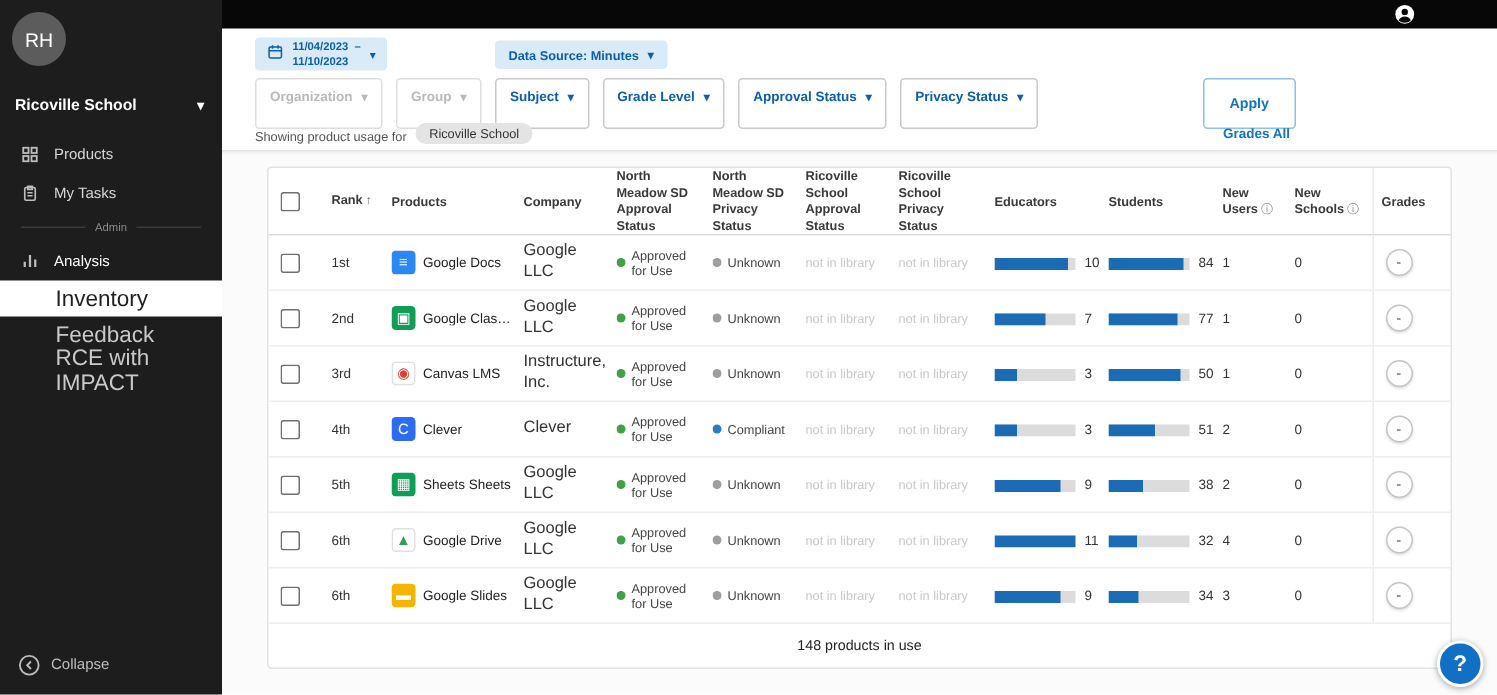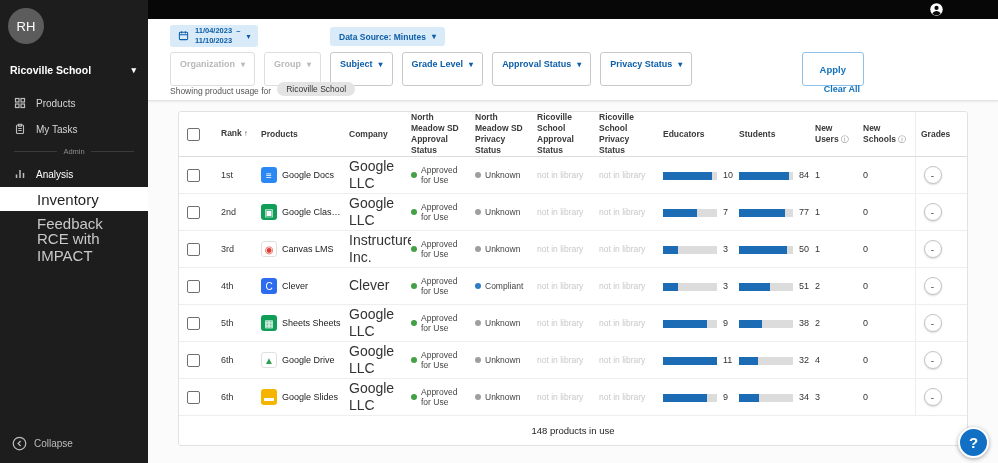--- a/index.html
+++ b/index.html
@@ -49,21 +49,21 @@
   .cell{padding-right:6px;overflow:hidden}
   .hc{font-size:8.5px;font-weight:bold;color:#3a3a3a;line-height:1.3}
   .sort{margin-left:2px;font-size:8px;color:#666;font-weight:normal}
   .info{margin-left:2px;font-size:8px;color:#8a8a8a;font-weight:normal}
   .checkbox{display:inline-block;width:13px;height:13px;border:1.5px solid #6f6f6f;border-radius:2px;background:#fff;cursor:pointer}
   .c-check{display:flex;align-items:center}
   .c-rank{font-size:9px;color:#333}
   .c-prod{display:flex;align-items:center}
   .picon{width:16px;height:16px;border-radius:3px;display:inline-flex;align-items:center;justify-content:center;font-size:10px;margin-right:5px;flex:none}
   .pname{font-size:9px;color:#222;white-space:nowrap;overflow:hidden;text-overflow:ellipsis;cursor:pointer}
-  .c-comp{font-size:14px;color:#333;line-height:1.25}
+  .c-comp{font-size:11px;color:#333;line-height:1.25}
   .c-stat{display:flex;align-items:center;font-size:8.5px;color:#444}
   .dot{width:6px;height:6px;border-radius:50%;display:inline-block;margin-right:4px;flex:none}
   .c-nil{font-size:8.5px;color:#c8c8c8}
   .c-bar{display:flex;align-items:flex-end}
   .bar{display:inline-block;width:54px;height:8px;background:#dcdcdc;margin-right:6px;flex:none}
   .bar .fill{display:block;height:100%;background:#1b6cb5}
   .bval{font-size:9px;color:#333}
   .c-num{font-size:9px;color:#333}
   .c-grades{border-left:1px solid #ececec;height:100%;display:flex;align-items:center;justify-content:center}
   .gcircle{width:18px;height:18px;border-radius:50%;border:1px solid #c4c4c4;display:flex;align-items:center;justify-content:center;font-size:10px;color:#555;background:#fff;box-shadow:0 1px 2px rgba(0,0,0,.15);cursor:pointer}
@@ -184,21 +184,21 @@
       <span class="dd">
           <span>Privacy Status</span>
           <span class="caret">▾</span>
         </span>
     </div>
     <button class="apply">Apply</button>
     <div class="showing">
       <span>Showing product usage for</span>
       <span class="chip">Ricoville School</span>
     </div>
-    <a class="clear">Clear All</a>
+    <a class="clear">Grades All</a>
   </div>
 
   <div class="card">
     <div class="thead">
       <div class="cell c-check">
           <span class="checkbox"></span>
         </div>
       <div class="cell hc"><span>Rank</span><span class="sort">↑</span></div>
       <div class="cell hc">Products</div>
       <div class="cell hc">Company</div>

